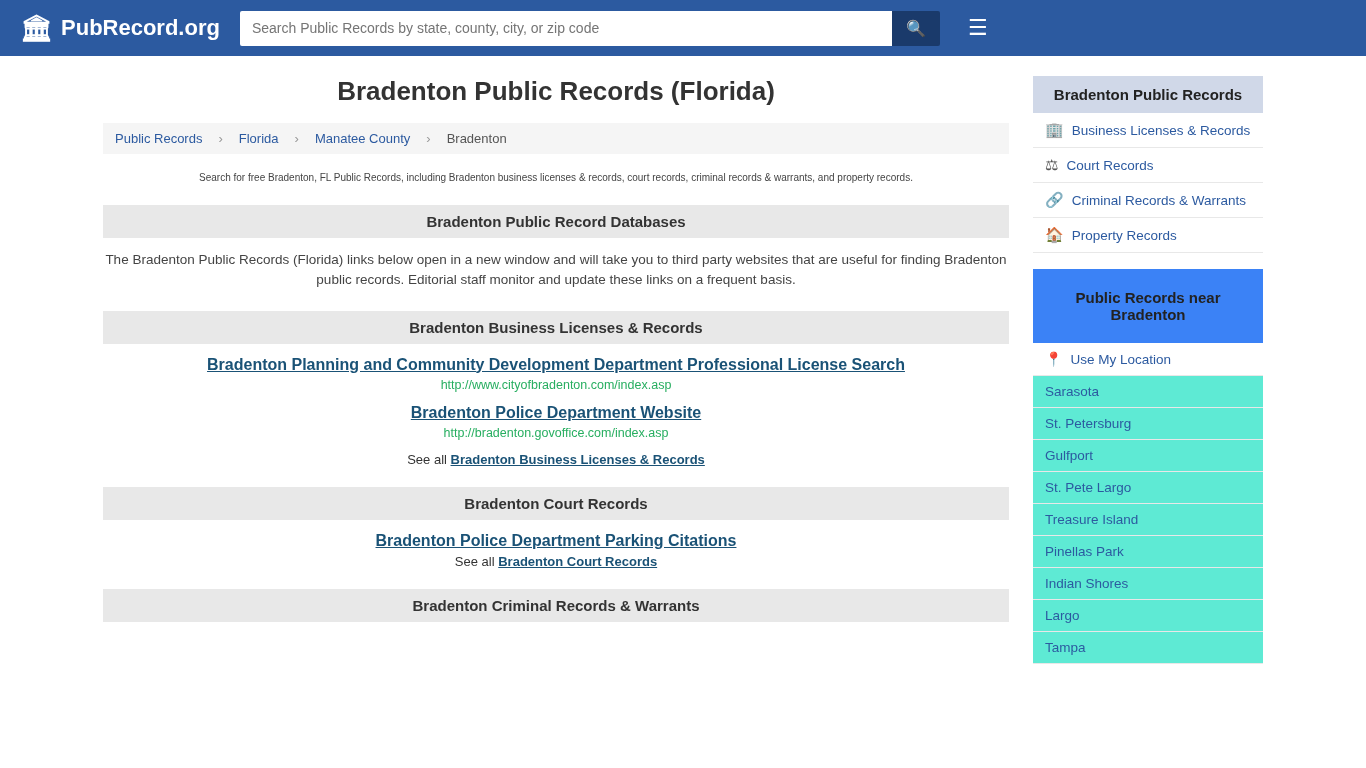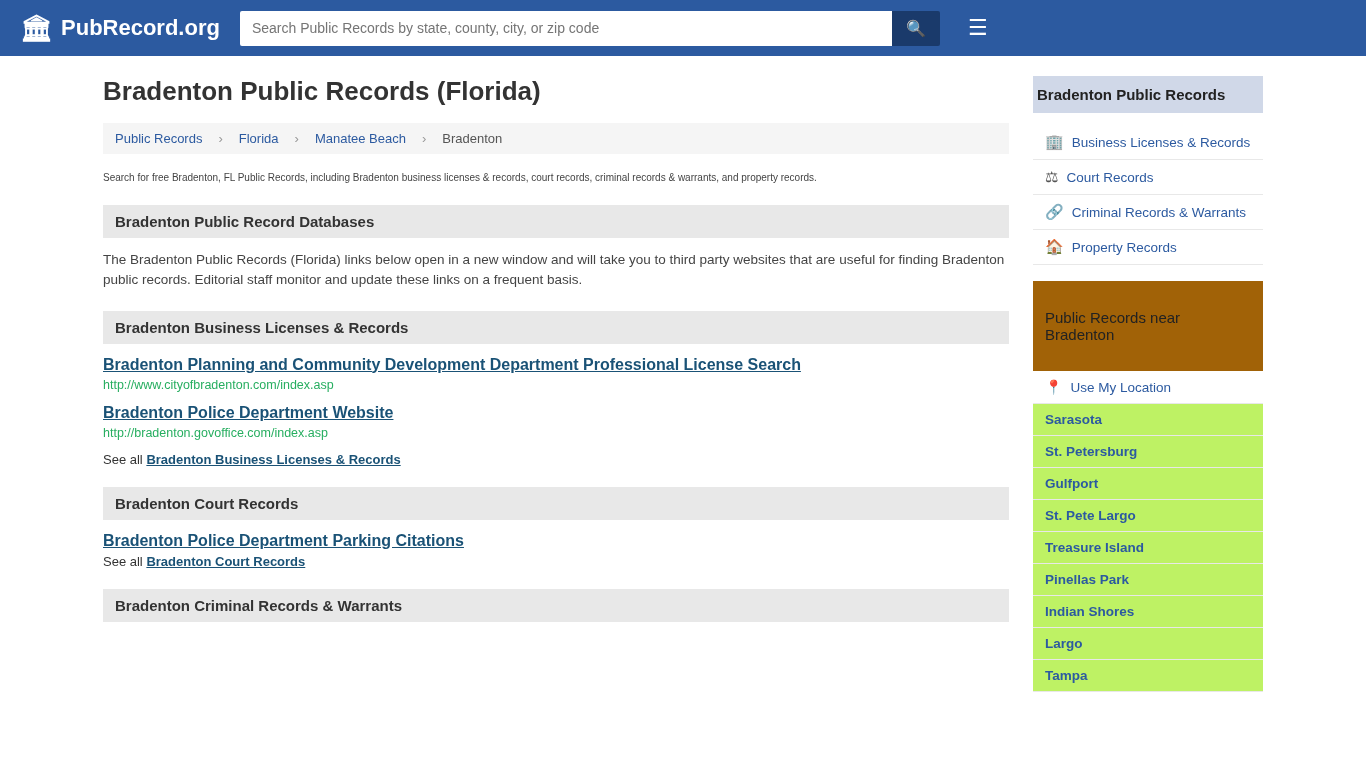--- a/index.html
+++ b/index.html
@@ -58,20 +58,21 @@
       padding: 4px 8px;
     }
 
     
     .main-container {
       max-width: 1200px;
       margin: 0 auto;
       padding: 20px 20px;
       display: flex;
       gap: 24px;
+      text-align: center;
     }
 
     
     .content {
       flex: 1;
     }
     .page-title {
       font-size: 26px;
       font-weight: bold;
       color: #333;
@@ -149,21 +150,21 @@
       width: 230px;
       flex-shrink: 0;
     }
 
     .sidebar-section-title {
       background: #d0d8e8;
       padding: 10px 4px;
       font-size: 15px;
       font-weight: bold;
       color: #222;
-      margin-bottom: 12px;
+      margin-bottom: 0;
     }
 
     .sidebar-item {
       display: flex;
       align-items: center;
       gap: 8px;
       padding: 8px 12px;
       border-bottom: 1px solid #e8e8e8;
       cursor: pointer;
       background: #fff;
@@ -171,38 +172,37 @@
     .sidebar-item-icon {
       font-size: 15px;
       color: #555;
     }
     .sidebar-item-label {
       font-size: 13.5px;
       color: #2c5aa0;
     }
 
     .sidebar-nearby-title {
-      background: #a16207;
-      padding: 28px 12px;
+      background: #3b82f6;
+      padding: 20px 12px;
       font-size: 15px;
-      font-weight: normal;
+      font-weight: bold;
       color: #222;
       margin-top: 16px;
       margin-bottom: 0;
     }
 
     .sidebar-nearby-item {
       display: flex;
       align-items: center;
       gap: 8px;
       padding: 8px 12px;
       border-bottom: 1px solid #e8e8e8;
       cursor: pointer;
-      background: #bef264;
-      font-weight: bold;
+      background: #5eead4;
     }
     .sidebar-nearby-label {
       font-size: 13.5px;
       color: #2c5aa0;
     }
     .sidebar-use-location {
       display: flex;
       align-items: center;
       gap: 8px;
       padding: 8px 12px;
@@ -235,21 +235,21 @@
 
   <div class="content">
 
     <h1 class="page-title">Bradenton Public Records (Florida)</h1>
 
     <nav class="breadcrumb">
       <a href="#">Public Records</a>
       <span class="breadcrumb-sep">›</span>
       <a href="#">Florida</a>
       <span class="breadcrumb-sep">›</span>
-      <a href="#">Manatee Beach</a>
+      <a href="#">Manatee County</a>
       <span class="breadcrumb-sep">›</span>
       <span>Bradenton</span>
     </nav>
 
     <p class="intro-text">Search for free Bradenton, FL Public Records, including Bradenton business licenses &amp; records, court records, criminal records &amp; warrants, and property records.</p>
 
     <div class="section-header">Bradenton Public Record Databases</div>
     <p class="section-text">The Bradenton Public Records (Florida) links below open in a new window and will take you to third party websites that are useful for finding Bradenton public records. Editorial staff monitor and update these links on a frequent basis.</p>
 
     <div class="section-header">Bradenton Business Licenses &amp; Records</div>

